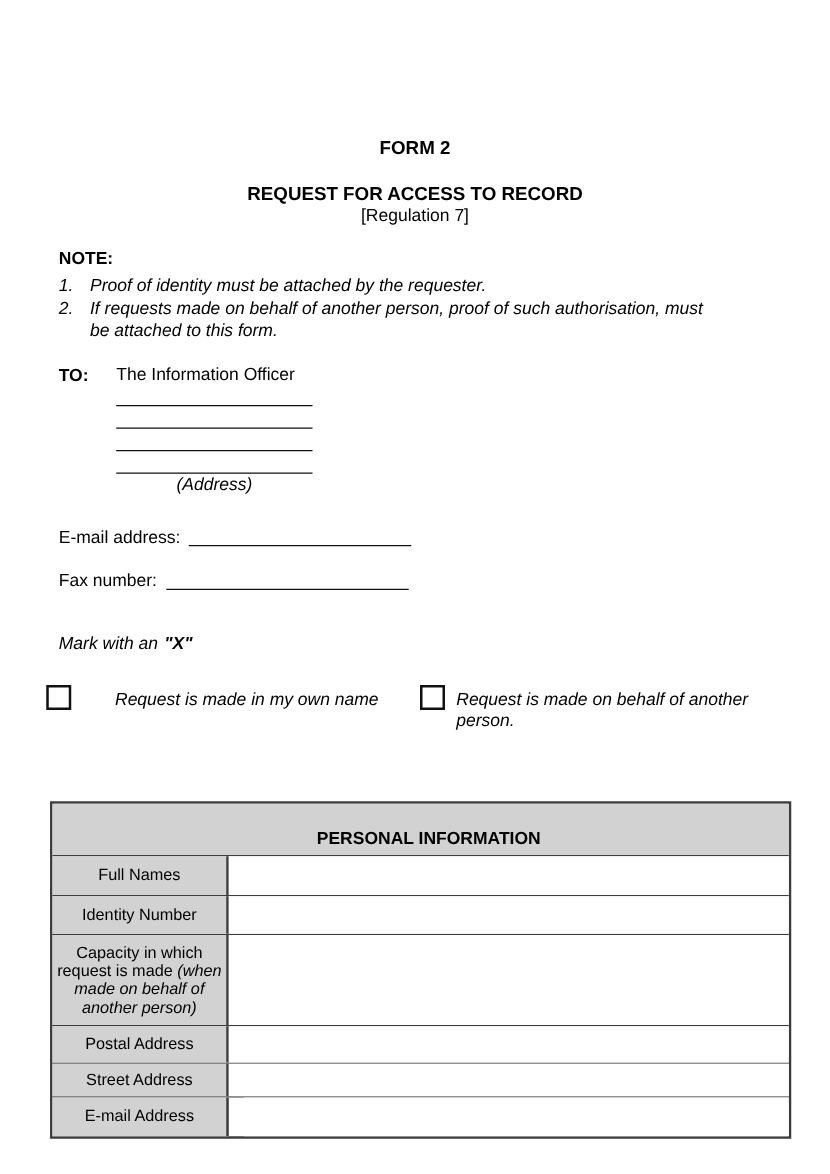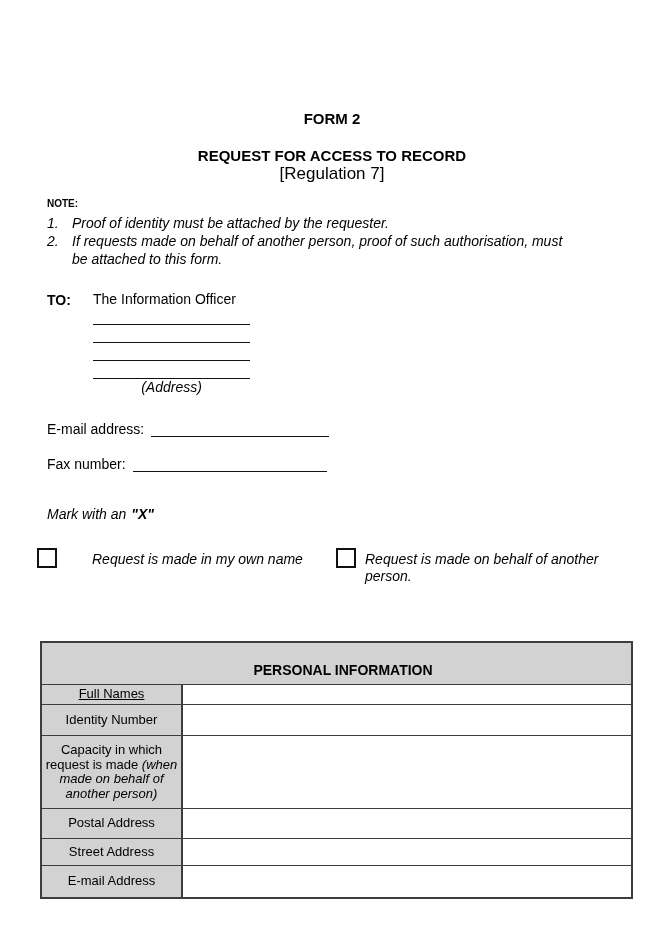--- a/index.html
+++ b/index.html
@@ -14,24 +14,24 @@
     height: 939px;
     background: #ffffff;
     overflow: hidden;
     font-size: 14px;
   }
   .center { text-align: center; width: 100%; }
   .it { font-style: italic; }
 
   #form-number   { position: absolute; top: 110px; left: 0; font-size: 15px; font-weight: bold; }
   #doc-title     { position: absolute; top: 147px; left: 0; font-size: 15px; font-weight: bold; }
-  #doc-subtitle  { position: absolute; top: 164px; left: 0; font-size: 17px; }
+  #doc-subtitle  { position: absolute; top: 164px; left: 0; font-size: 14px; }
 
   #note-section  { position: absolute; top: 198px; left: 47px; width: 540px; }
-  #note-heading  { font-weight: bold; font-size: 10px; margin-bottom: 5px; }
+  #note-heading  { font-weight: bold; font-size: 14px; margin-bottom: 5px; }
   .note-item     { display: flex; font-style: italic; font-size: 14px; line-height: 18px; }
   .note-item .num  { width: 25px; flex: 0 0 25px; }
   .note-item .txt  { width: 505px; }
 
   #to-section    { position: absolute; top: 292px; left: 47px; display: flex; }
   #to-label      { width: 46px; flex: 0 0 46px; font-weight: bold; }
   #to-recipient  { height: 15px; line-height: 15px; }
   .addr-line     { width: 157px; height: 18px; border-bottom: 1.5px solid #111; }
   #address-caption { width: 157px; text-align: center; font-style: italic; height: 16px; line-height: 16px; }
 
@@ -69,21 +69,21 @@
   .pi-row { display: flex; border-bottom: 1px solid #3d3d3d; }
   .pi-row:last-child { border-bottom: none; gap: 12px; }
   .pi-label {
     width: 141px; flex: 0 0 141px;
     background: #d2d2d2; border-right: 2px solid #3d3d3d;
     display: flex; align-items: center; justify-content: center;
     text-align: center; font-size: 13px; line-height: 14.5px;
     padding: 1px 2px;
   }
   .pi-value { flex: 1 1 auto; background: #fff; }
-  .h-fullnames { height: 20px; text-decoration: underline; }
+  .h-fullnames { height: 32px; }
   .h-id        { height: 31px; }
   .h-capacity  { height: 73px; }
   .h-postal    { height: 30px; }
   .h-street    { height: 27px; }
   .h-email     { height: 31px; }
 </style>
 </head>
 <body>
 
 <div class="doc">

